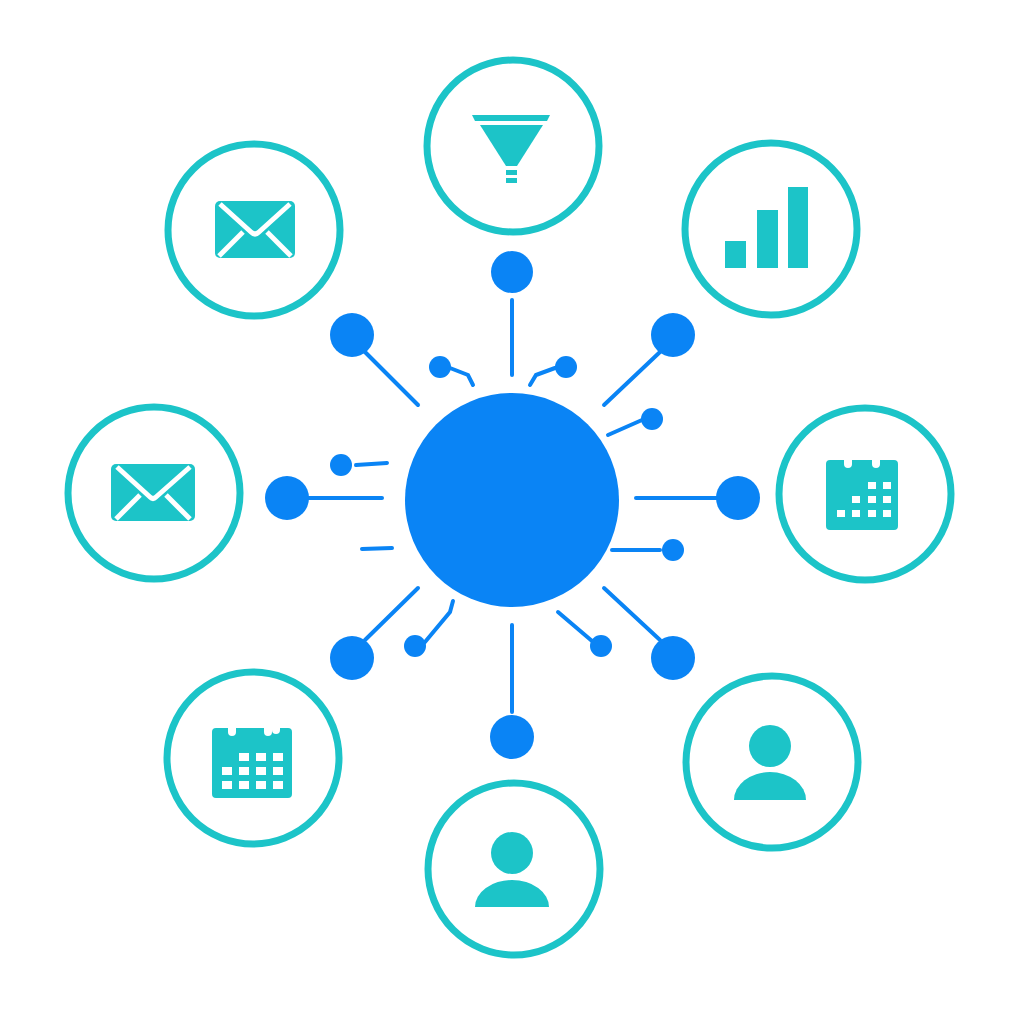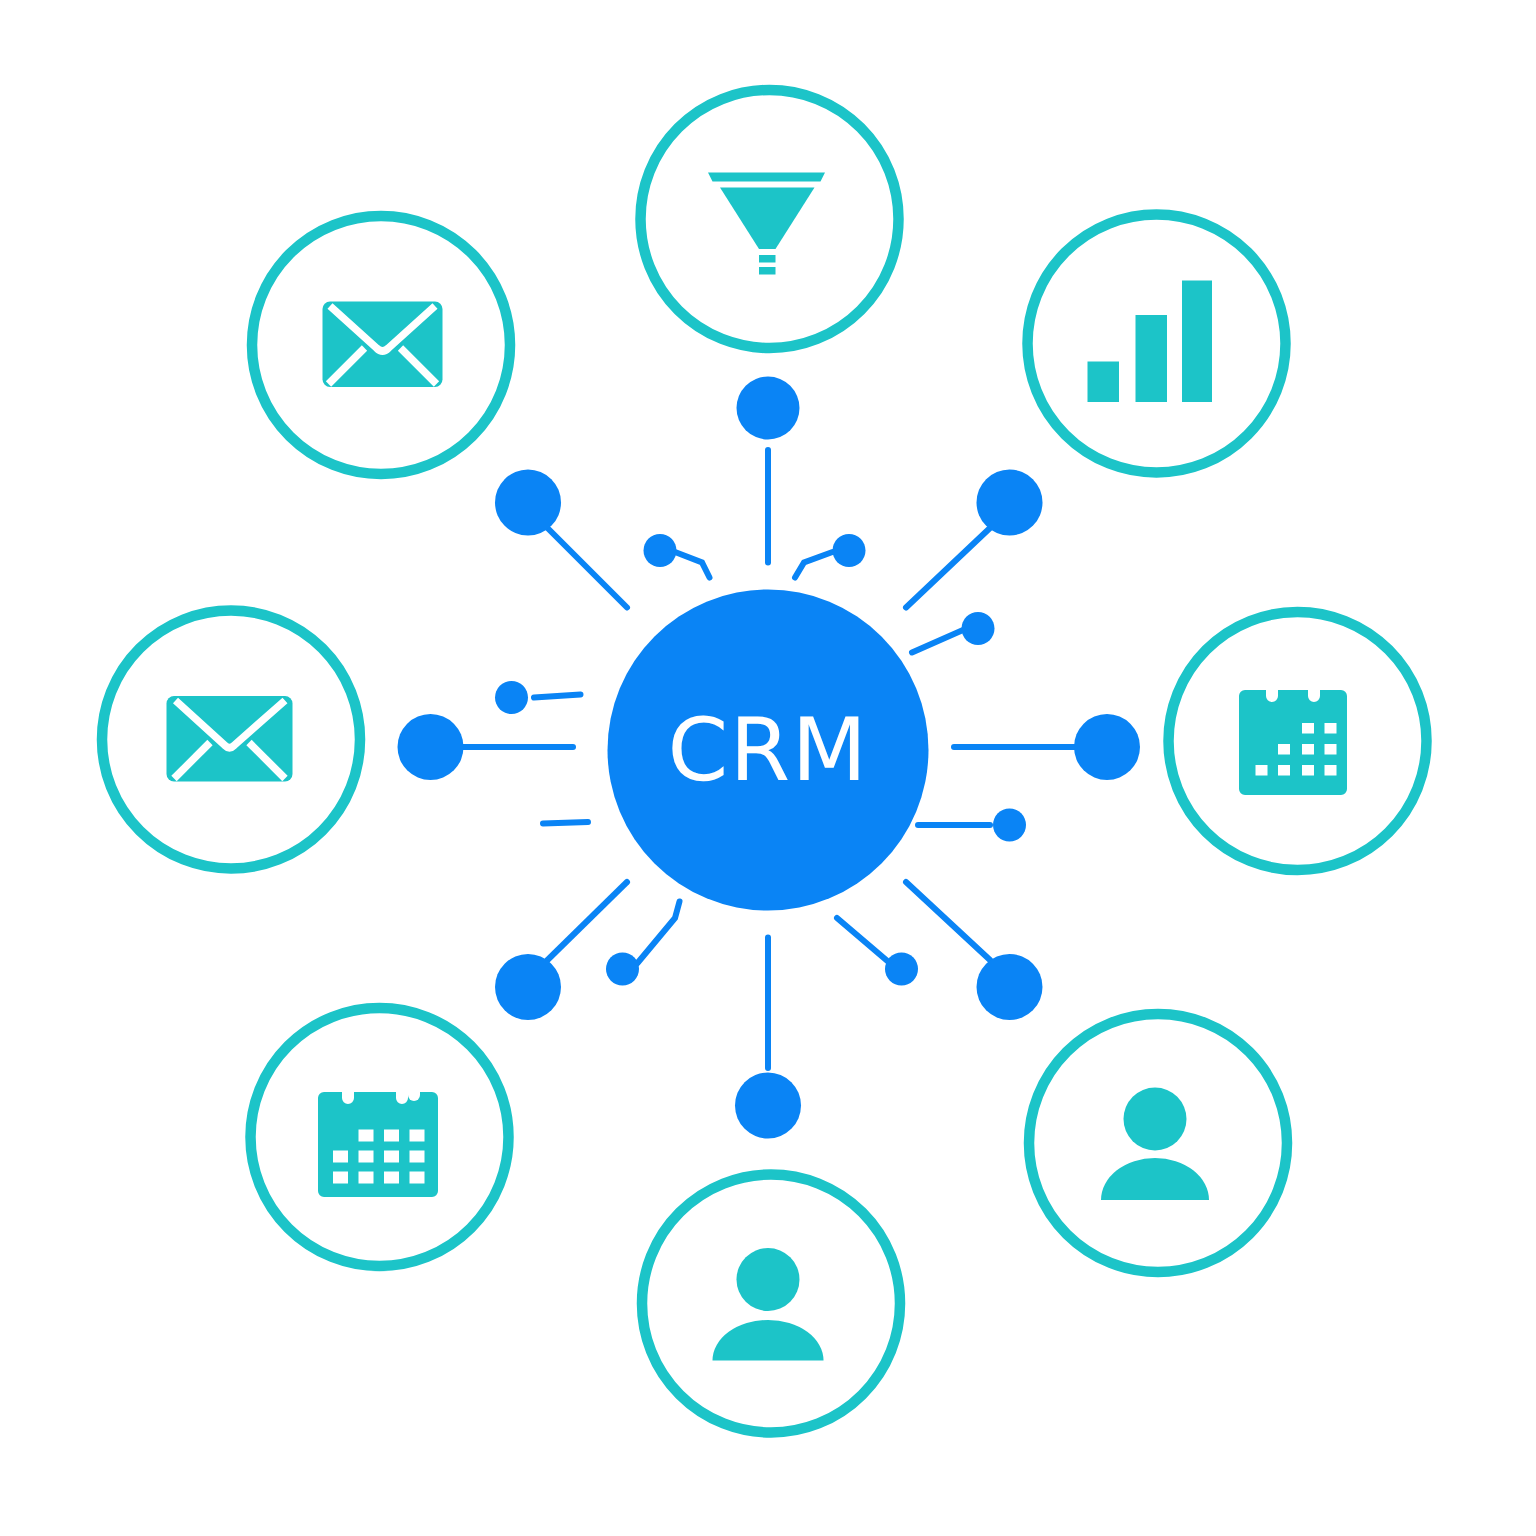--- a/index.html
+++ b/index.html
@@ -206,14 +206,13 @@
 
       <g>
         <rect x="215" y="201" width="80" height="57" rx="5"></rect>
         <path d="M220 204 L251 232 Q255 236 259 232 L290 204" fill="none" stroke="#ffffff" stroke-width="5" stroke-linejoin="round"></path>
         <line x1="219" y1="256" x2="243" y2="232" stroke="#ffffff" stroke-width="5"></line>
         <line x1="291" y1="256" x2="267" y2="232" stroke="#ffffff" stroke-width="5"></line>
       </g>
     </g>
   </svg>
 
-  <div class="hub-label">CRM</div>
 </div>
 
 </body></html>

